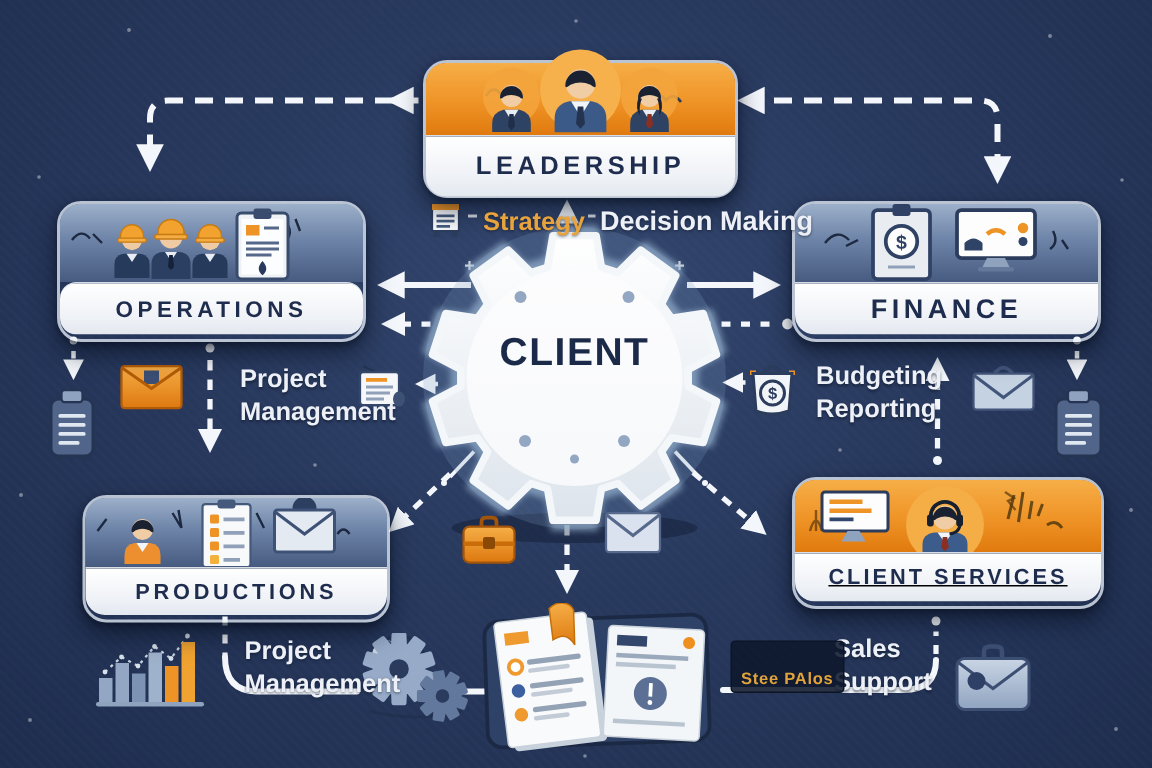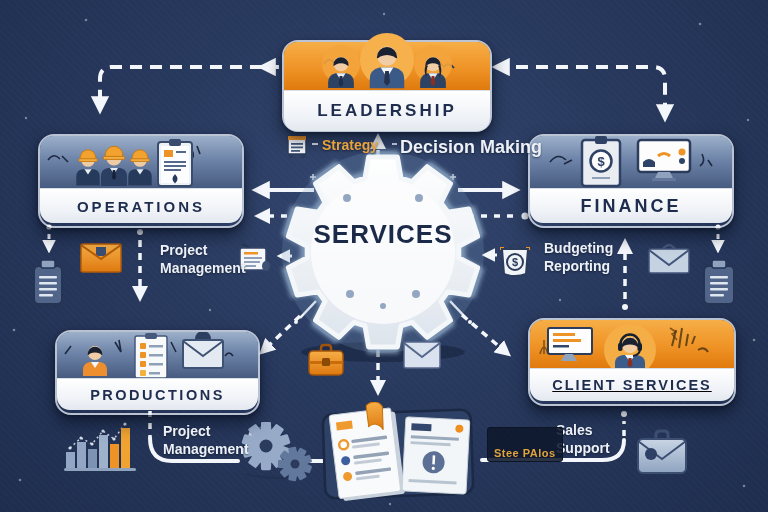--- a/index.html
+++ b/index.html
@@ -14,21 +14,21 @@
   #arrows{position:absolute;left:0;top:0;z-index:1;}
   .node{position:absolute;z-index:3;border-radius:16px;border:2px solid rgba(235,242,249,.75);
         box-shadow:0 8px 16px rgba(5,12,28,.55),0 2px 4px rgba(5,12,28,.4);}
   .node-art{position:relative;border-radius:13px 13px 0 0;overflow:hidden;}
   .art-orange{background:linear-gradient(180deg,#f6ae47 0%,#ef9326 55%,#e07a0e 100%);}
   .art-steel{background:linear-gradient(180deg,#9cb0ca 0%,#6e84a8 45%,#475b80 100%);}
   .node-label{display:flex;align-items:center;justify-content:center;
         background:linear-gradient(180deg,#ffffff 0%,#eef1f6 70%,#e3e8ef 100%);
         border-radius:0 0 13px 13px;border-top:1px solid #d8dee6;
         color:#1e2c4e;font-weight:bold;}
-  .ann{position:absolute;z-index:4;color:#edf1f7;font-weight:bold;font-size:14px;
+  .ann{position:absolute;z-index:4;color:#edf1f7;font-weight:bold;font-size:17px;
        line-height:1.28;white-space:pre-line;text-shadow:0 1px 2px rgba(10,18,35,.6);}
   .ann-orange{color:#e9a33c;}
   .chip{position:absolute;z-index:4;background:rgba(14,24,44,.88);border:1px solid #0b1526;
         border-radius:3px;padding:19px 6px 2px;color:#e2a33b;font-size:11px;font-weight:bold;
         letter-spacing:.5px;}
   .icon{position:absolute;z-index:2;}
   #gear-wrap{position:absolute;left:273px;top:148px;z-index:2;}
   #gear-text{position:absolute;left:288px;top:219px;width:190px;z-index:3;text-align:center;
        color:#1c2a49;font-weight:bold;}
   #gear-text .l1{font-size:26px;letter-spacing:1px;}
@@ -148,21 +148,21 @@
       <g fill="#93a7c2">
         <circle cx="74" cy="50" r="4"></circle>
           <circle cx="146" cy="50" r="4"></circle>
         <circle cx="77" cy="146" r="4"></circle>
           <circle cx="143" cy="146" r="4"></circle>
         <circle cx="110" cy="158" r="3"></circle>
       </g>
     </svg>
   </div>
   <div id="gear-text">
-    <div class="l1">SERVICES</div>
+    <div class="l1">CLIENT</div>
   </div>
 
   <div class="node" style="left:282px;top:40px;width:206px;height:88px;">
     <div class="node-art art-orange" style="height:48px;">
       <svg width="206" height="48" viewBox="0 0 206 48">
         <path d="M40,22 Q45,14 50,21 Q55,15 60,22" stroke="#2d3c58" stroke-width="1.8" fill="none"></path>
         <path d="M150,26 Q155,18 160,25 Q165,19 170,26" stroke="#2d3c58" stroke-width="1.8" fill="none"></path>
       </svg>
     </div>
     <svg class="people" width="206" height="62" viewBox="0 0 206 62">
@@ -232,21 +232,21 @@
           <rect x="11" y="-1" width="12" height="7" rx="2" fill="#3a4c6e"></rect>
           <rect x="6" y="10" width="9" height="7" fill="#ee9427"></rect>
           <rect x="18" y="11" width="10" height="2" fill="#55688a"></rect>
           <rect x="6" y="21" width="22" height="2" fill="#55688a"></rect>
           <rect x="6" y="25" width="22" height="2" fill="#55688a"></rect>
           <rect x="6" y="29" width="17" height="2" fill="#55688a"></rect>
           <path d="M17,34 q5,5.5 0,9.5 q-5,-4 0,-9.5" fill="#27395c"></path>
         </g>
       </svg>
     </div>
-    <div class="node-label" style="height:34px;font-size:15px;letter-spacing:3px;">OPERATIONS</div>
+    <div class="node-label" style="height:34px;font-size:15px;letter-spacing:3px;border-radius:11px;">OPERATIONS</div>
   </div>
 
   <div class="node" style="left:528px;top:134px;width:202px;height:90px;">
     <div class="node-art art-steel" style="height:52px;">
       <svg width="198" height="52" viewBox="0 0 198 52">
         <path d="M20,26 Q28,16 36,24 M34,28 l8,-4" stroke="#1c2940" stroke-width="1.6" fill="none"></path>
         <path d="M172,18 q4,8 -2,12 M178,24 l4,6" stroke="#1c2940" stroke-width="1.6" fill="none"></path>
         <g transform="translate(52,2)">
           <rect x="0" y="2" width="38" height="46" rx="3" fill="#e9edf2" stroke="#2f4164" stroke-width="2.5"></rect>
           <rect x="13" y="-2" width="12" height="8" rx="2" fill="#2f4164"></rect>

